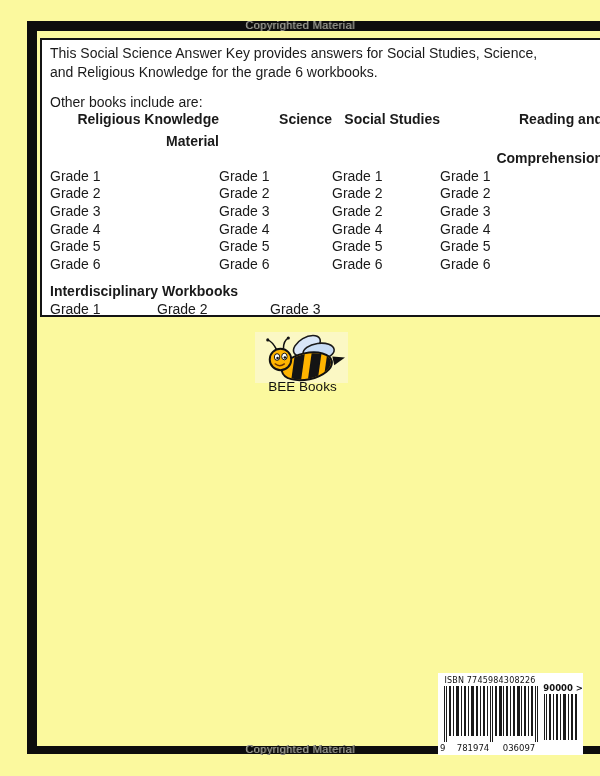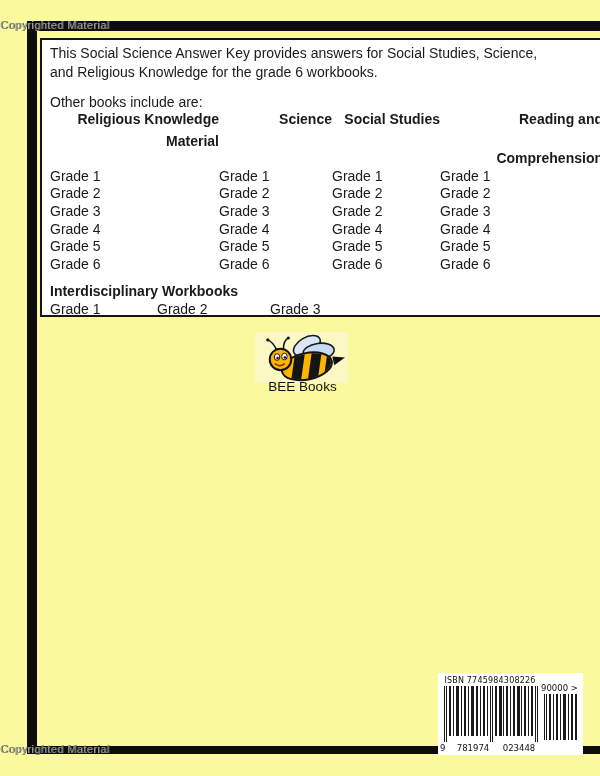--- a/index.html
+++ b/index.html
@@ -7,21 +7,21 @@
     position: relative; width: 600px; height: 776px;
     background: #FBF99E; overflow: hidden;
     font-family: "Liberation Sans", sans-serif; color: #1a1a1a;
   }
   
   .bar { position: absolute; background: #0d0d0d; }
   .top-bar    { left: 27px; top: 21px;  right: 0; height: 10px; }
   .left-bar   { left: 27px; top: 21px;  width: 10px; height: 733px; }
   .bottom-bar { left: 27px; top: 746px; right: 0; height: 8px; }
   .copyright {
-    position: absolute; left: 0; right: 0; 
+    position: absolute; left: 0; right: 0; text-align: center;
     font-size: 11px; line-height: 12px; color: #9c9c94;
     letter-spacing: 0.4px; z-index: 3;
     text-shadow: 1px 0 0 #55554d;
   }
   .copyright.top    { top: 19px; }
   .copyright.bottom { top: 743px; }
 
   
   .content-box {
     position: absolute; left: 40px; top: 38px; right: -3px; height: 279px;
@@ -65,22 +65,22 @@
   .main-barcode { position: absolute; left: 6px; top: 13px; }
   .barcode-digits {
     position: absolute; left: 2px; top: 70px; width: 102px;
     display: flex; font-size: 8.5px; color: #111;
     font-family: "DejaVu Sans", sans-serif;
   }
   .barcode-digits span:nth-child(1) { width: 10px; }
   .barcode-digits span:nth-child(2) { flex: 1; text-align: center; }
   .barcode-digits span:nth-child(3) { flex: 1; text-align: center; }
   .price-code {
-    position: absolute; left: 103px; top: 10px; width: 42px; text-align: left;
-    font-size: 8.5px; color: #111; font-family: "DejaVu Sans", sans-serif;
+    position: absolute; left: 103px; top: 10px; width: 42px; text-align: right;
+    font-size: 8.5px; color: #111; font-family: "DejaVu Sans", sans-serif; font-weight: bold;
   }
   .supp-barcode { position: absolute; left: 106px; top: 21px; }
 </style>
 </head>
 <body>
 
 <div class="canvas">
 
   <div class="copyright top">Copyrighted Material</div>
   <div class="bar top-bar"></div>
@@ -223,17 +223,17 @@
           <rect x="16" y="0" width="1" height="46"></rect>
         <rect x="19" y="0" width="3" height="46"></rect>
           <rect x="24" y="0" width="1" height="46"></rect>
         <rect x="27" y="0" width="2" height="46"></rect>
           <rect x="31" y="0" width="2" height="46"></rect>
       </g>
     </svg>
     <div class="barcode-digits">
       <span>9</span>
       <span>781974</span>
-      <span>023448</span>
+      <span>036097</span>
     </div>
   </div>
 
 </div>
 
 </body></html>

